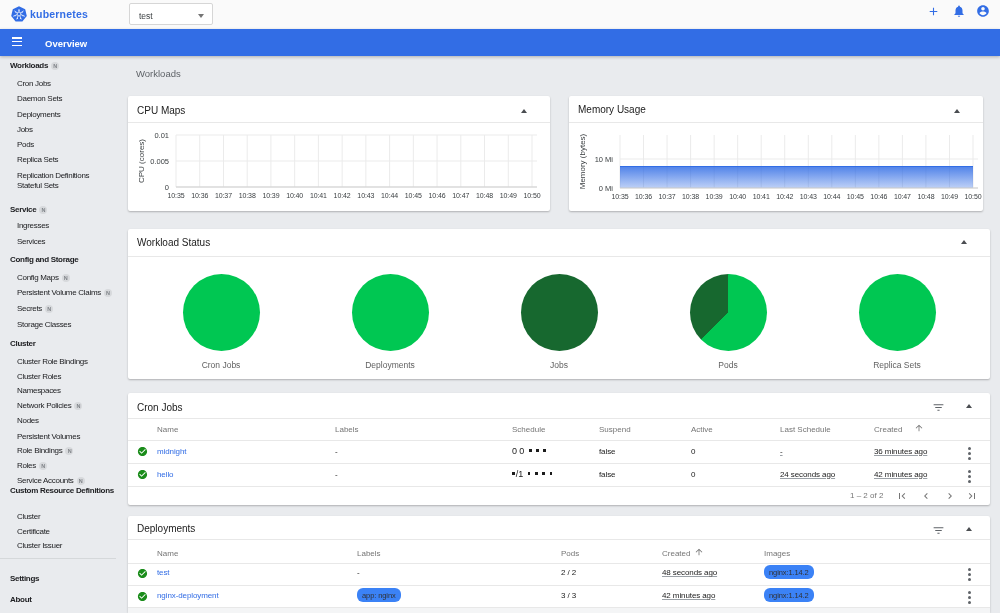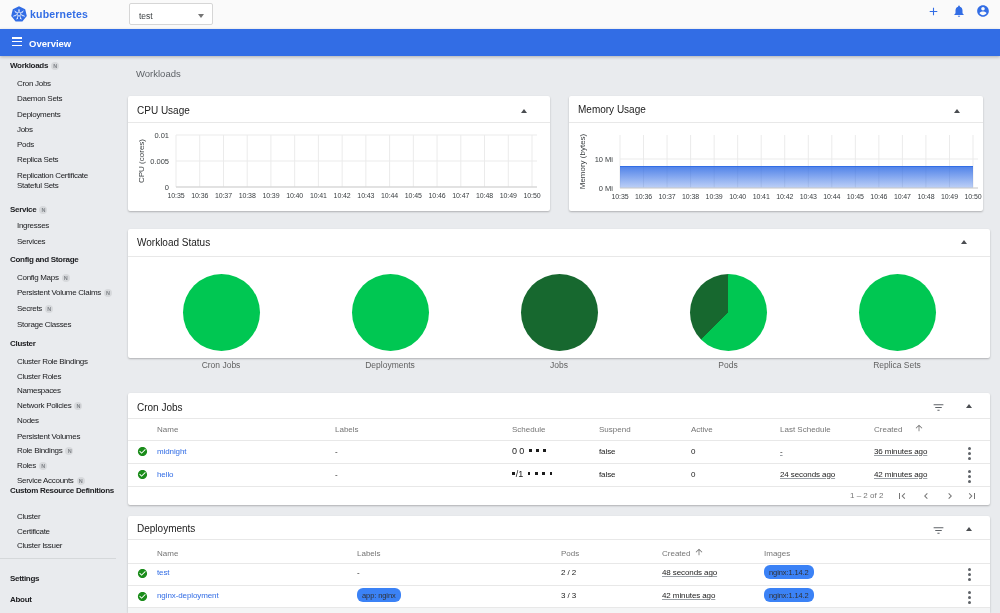--- a/index.html
+++ b/index.html
@@ -11,21 +11,21 @@
   #topbar { position:absolute; left:0; top:0; width:1000px; height:29px; background:#fafafa; }
   #logotext { position:absolute; left:30px; top:8px; font-size:10.5px; font-weight:bold; color:#326de5; letter-spacing:0.2px; }
   #nsbox { position:absolute; left:129px; top:3px; width:84px; height:22px; background:#fff; border:1px solid #d6d6d6; border-radius:2px; }
   #nsbox .t { position:absolute; left:9px; top:7px; font-size:8.5px; color:#3c4043; }
   #nsbox .c { position:absolute; right:8px; top:10px; width:0; height:0; border-left:3px solid transparent; border-right:3px solid transparent; border-top:4px solid #757575; }
   #search { position:absolute; left:220px; top:3px; width:352px; height:23px; background:#ebebeb; border-radius:2px; }
   #search .ph { position:absolute; left:34px; top:8px; font-size:8.5px; color:#80868b; }
 
   
   #bluebar { position:absolute; left:0; top:29px; width:1000px; height:27px; background:#326de5; box-shadow:0 1px 3px rgba(0,0,0,0.25); }
-  #bluebar .title { position:absolute; left:29px; top:9px; font-size:9.5px; font-weight:bold; color:#fff; }
+  #bluebar .title { position:absolute; left:45px; top:9px; font-size:9.5px; font-weight:bold; color:#fff; }
   .ham { position:absolute; left:12px; top:8px; width:10px; }
   .ham div { height:1.7px; background:#fff; margin-bottom:2.1px; }
 
   
   #side { position:absolute; left:0; top:56px; width:120px; }
   .sit { position:absolute; font-size:8px; letter-spacing:-0.3px; color:#202124; white-space:nowrap; }
   .sit.h { font-weight:bold; }
   .nb { display:inline-block; width:8px; height:8px; background:#d7d9dc; border-radius:50%; color:#7f8388; font-size:5.5px; font-weight:bold; text-align:center; line-height:8px; margin-left:3px; vertical-align:0px; }
 
   
@@ -89,21 +89,21 @@
 </div>
 
 <div id="side">
     <div class="sit h" style="left:10px;top:4.5px">Workloads<span class="nb">N</span></div>
     <div class="sit" style="left:17px;top:23px">Cron Jobs</div>
     <div class="sit" style="left:17px;top:38.3px">Daemon Sets</div>
     <div class="sit" style="left:17px;top:53.7px">Deployments</div>
     <div class="sit" style="left:17px;top:69px">Jobs</div>
     <div class="sit" style="left:17px;top:84.30000000000001px">Pods</div>
     <div class="sit" style="left:17px;top:99.4px">Replica Sets</div>
-    <div class="sit" style="left:17px;top:114.80000000000001px">Replication Certificate</div>
+    <div class="sit" style="left:17px;top:114.80000000000001px">Replication Definitions</div>
     <div class="sit" style="left:17px;top:125px">Stateful Sets</div>
     <div class="sit h" style="left:10px;top:148.5px">Service<span class="nb">N</span></div>
     <div class="sit" style="left:17px;top:164.9px">Ingresses</div>
     <div class="sit" style="left:17px;top:181.2px">Services</div>
     <div class="sit h" style="left:10px;top:198.60000000000002px">Config and Storage</div>
     <div class="sit" style="left:17px;top:216.89999999999998px">Config Maps<span class="nb">N</span></div>
     <div class="sit" style="left:17px;top:231.8px">Persistent Volume Claims<span class="nb">N</span></div>
     <div class="sit" style="left:17px;top:247.7px">Secrets<span class="nb">N</span></div>
     <div class="sit" style="left:17px;top:263.6px">Storage Classes</div>
     <div class="sit h" style="left:10px;top:282.8px">Cluster</div>
@@ -121,21 +121,21 @@
     <div class="sit" style="left:17px;top:470.70000000000005px">Certificate</div>
     <div class="sit" style="left:17px;top:485.4px">Cluster Issuer</div>
     <div class="sit h" style="left:10px;top:518.2px">Settings</div>
     <div class="sit h" style="left:10px;top:539px">About</div>
     <div style="position:absolute;left:0;top:501.5px;width:116px;height:1px;background:#d5d8da"></div>
   </div>
 
 <div id="pagehead">Workloads</div>
 
 <div class="card" style="left:128px;top:96px;width:422px;height:115px">
-  <div class="ctitle" style="position:absolute;top:9px">CPU Usage</div>
+  <div class="ctitle" style="position:absolute;top:9px">CPU Maps</div>
   <div class="caret" style="right:23px;top:13px"></div>
   <div class="divl" style="top:26px"></div>
   <svg class="abs" style="left:0;top:26px" width="422" height="89" viewBox="0 0 422 89" id="cpuchart">
       <line x1="48" y1="13" x2="48" y2="65" stroke="#ebebeb" stroke-width="1"></line>
       <line x1="71.73333333333333" y1="13" x2="71.73333333333333" y2="65" stroke="#ebebeb" stroke-width="1"></line>
       <line x1="95.46666666666667" y1="13" x2="95.46666666666667" y2="65" stroke="#ebebeb" stroke-width="1"></line>
       <line x1="119.2" y1="13" x2="119.2" y2="65" stroke="#ebebeb" stroke-width="1"></line>
       <line x1="142.93333333333334" y1="13" x2="142.93333333333334" y2="65" stroke="#ebebeb" stroke-width="1"></line>
       <line x1="166.66666666666669" y1="13" x2="166.66666666666669" y2="65" stroke="#ebebeb" stroke-width="1"></line>
       <line x1="190.4" y1="13" x2="190.4" y2="65" stroke="#ebebeb" stroke-width="1"></line>
@@ -222,21 +222,21 @@
       <text x="286.33333333333337" y="77" font-size="7" letter-spacing="-0.1" fill="#3c4043" text-anchor="middle" font-family="Liberation Sans">10:45</text>
       <text x="309.8666666666667" y="77" font-size="7" letter-spacing="-0.1" fill="#3c4043" text-anchor="middle" font-family="Liberation Sans">10:46</text>
       <text x="333.40000000000003" y="77" font-size="7" letter-spacing="-0.1" fill="#3c4043" text-anchor="middle" font-family="Liberation Sans">10:47</text>
       <text x="356.93333333333334" y="77" font-size="7" letter-spacing="-0.1" fill="#3c4043" text-anchor="middle" font-family="Liberation Sans">10:48</text>
       <text x="380.4666666666667" y="77" font-size="7" letter-spacing="-0.1" fill="#3c4043" text-anchor="middle" font-family="Liberation Sans">10:49</text>
       <text x="404" y="77" font-size="7" letter-spacing="-0.1" fill="#3c4043" text-anchor="middle" font-family="Liberation Sans">10:50</text>
       <text x="16" y="39.5" font-size="8" fill="#3c4043" text-anchor="middle" font-family="Liberation Sans" transform="rotate(-90 16 39.5)">Memory (bytes)</text>
     </svg>
 </div>
 
-<div class="card" style="left:128px;top:229px;width:862px;height:129px">
+<div class="card" style="left:128px;top:229px;width:862px;height:150px">
   <div class="ctitle" style="position:absolute;top:8px">Workload Status</div>
   <div class="caret" style="right:23px;top:11px"></div>
   <div class="divl" style="top:27px"></div>
   <div id="pies">
       <div style="position:absolute;left:55px;top:45px;width:77px;height:77px;border-radius:50%;background:#00c752"></div>
       <div style="position:absolute;left:33px;top:131px;width:120px;text-align:center;font-size:8.5px;color:#616161">Cron Jobs</div>
       <div style="position:absolute;left:224px;top:45px;width:77px;height:77px;border-radius:50%;background:#00c752"></div>
       <div style="position:absolute;left:202px;top:131px;width:120px;text-align:center;font-size:8.5px;color:#616161">Deployments</div>
       <div style="position:absolute;left:393px;top:45px;width:77px;height:77px;border-radius:50%;background:#17682f"></div>
       <div style="position:absolute;left:371px;top:131px;width:120px;text-align:center;font-size:8.5px;color:#616161">Jobs</div>

